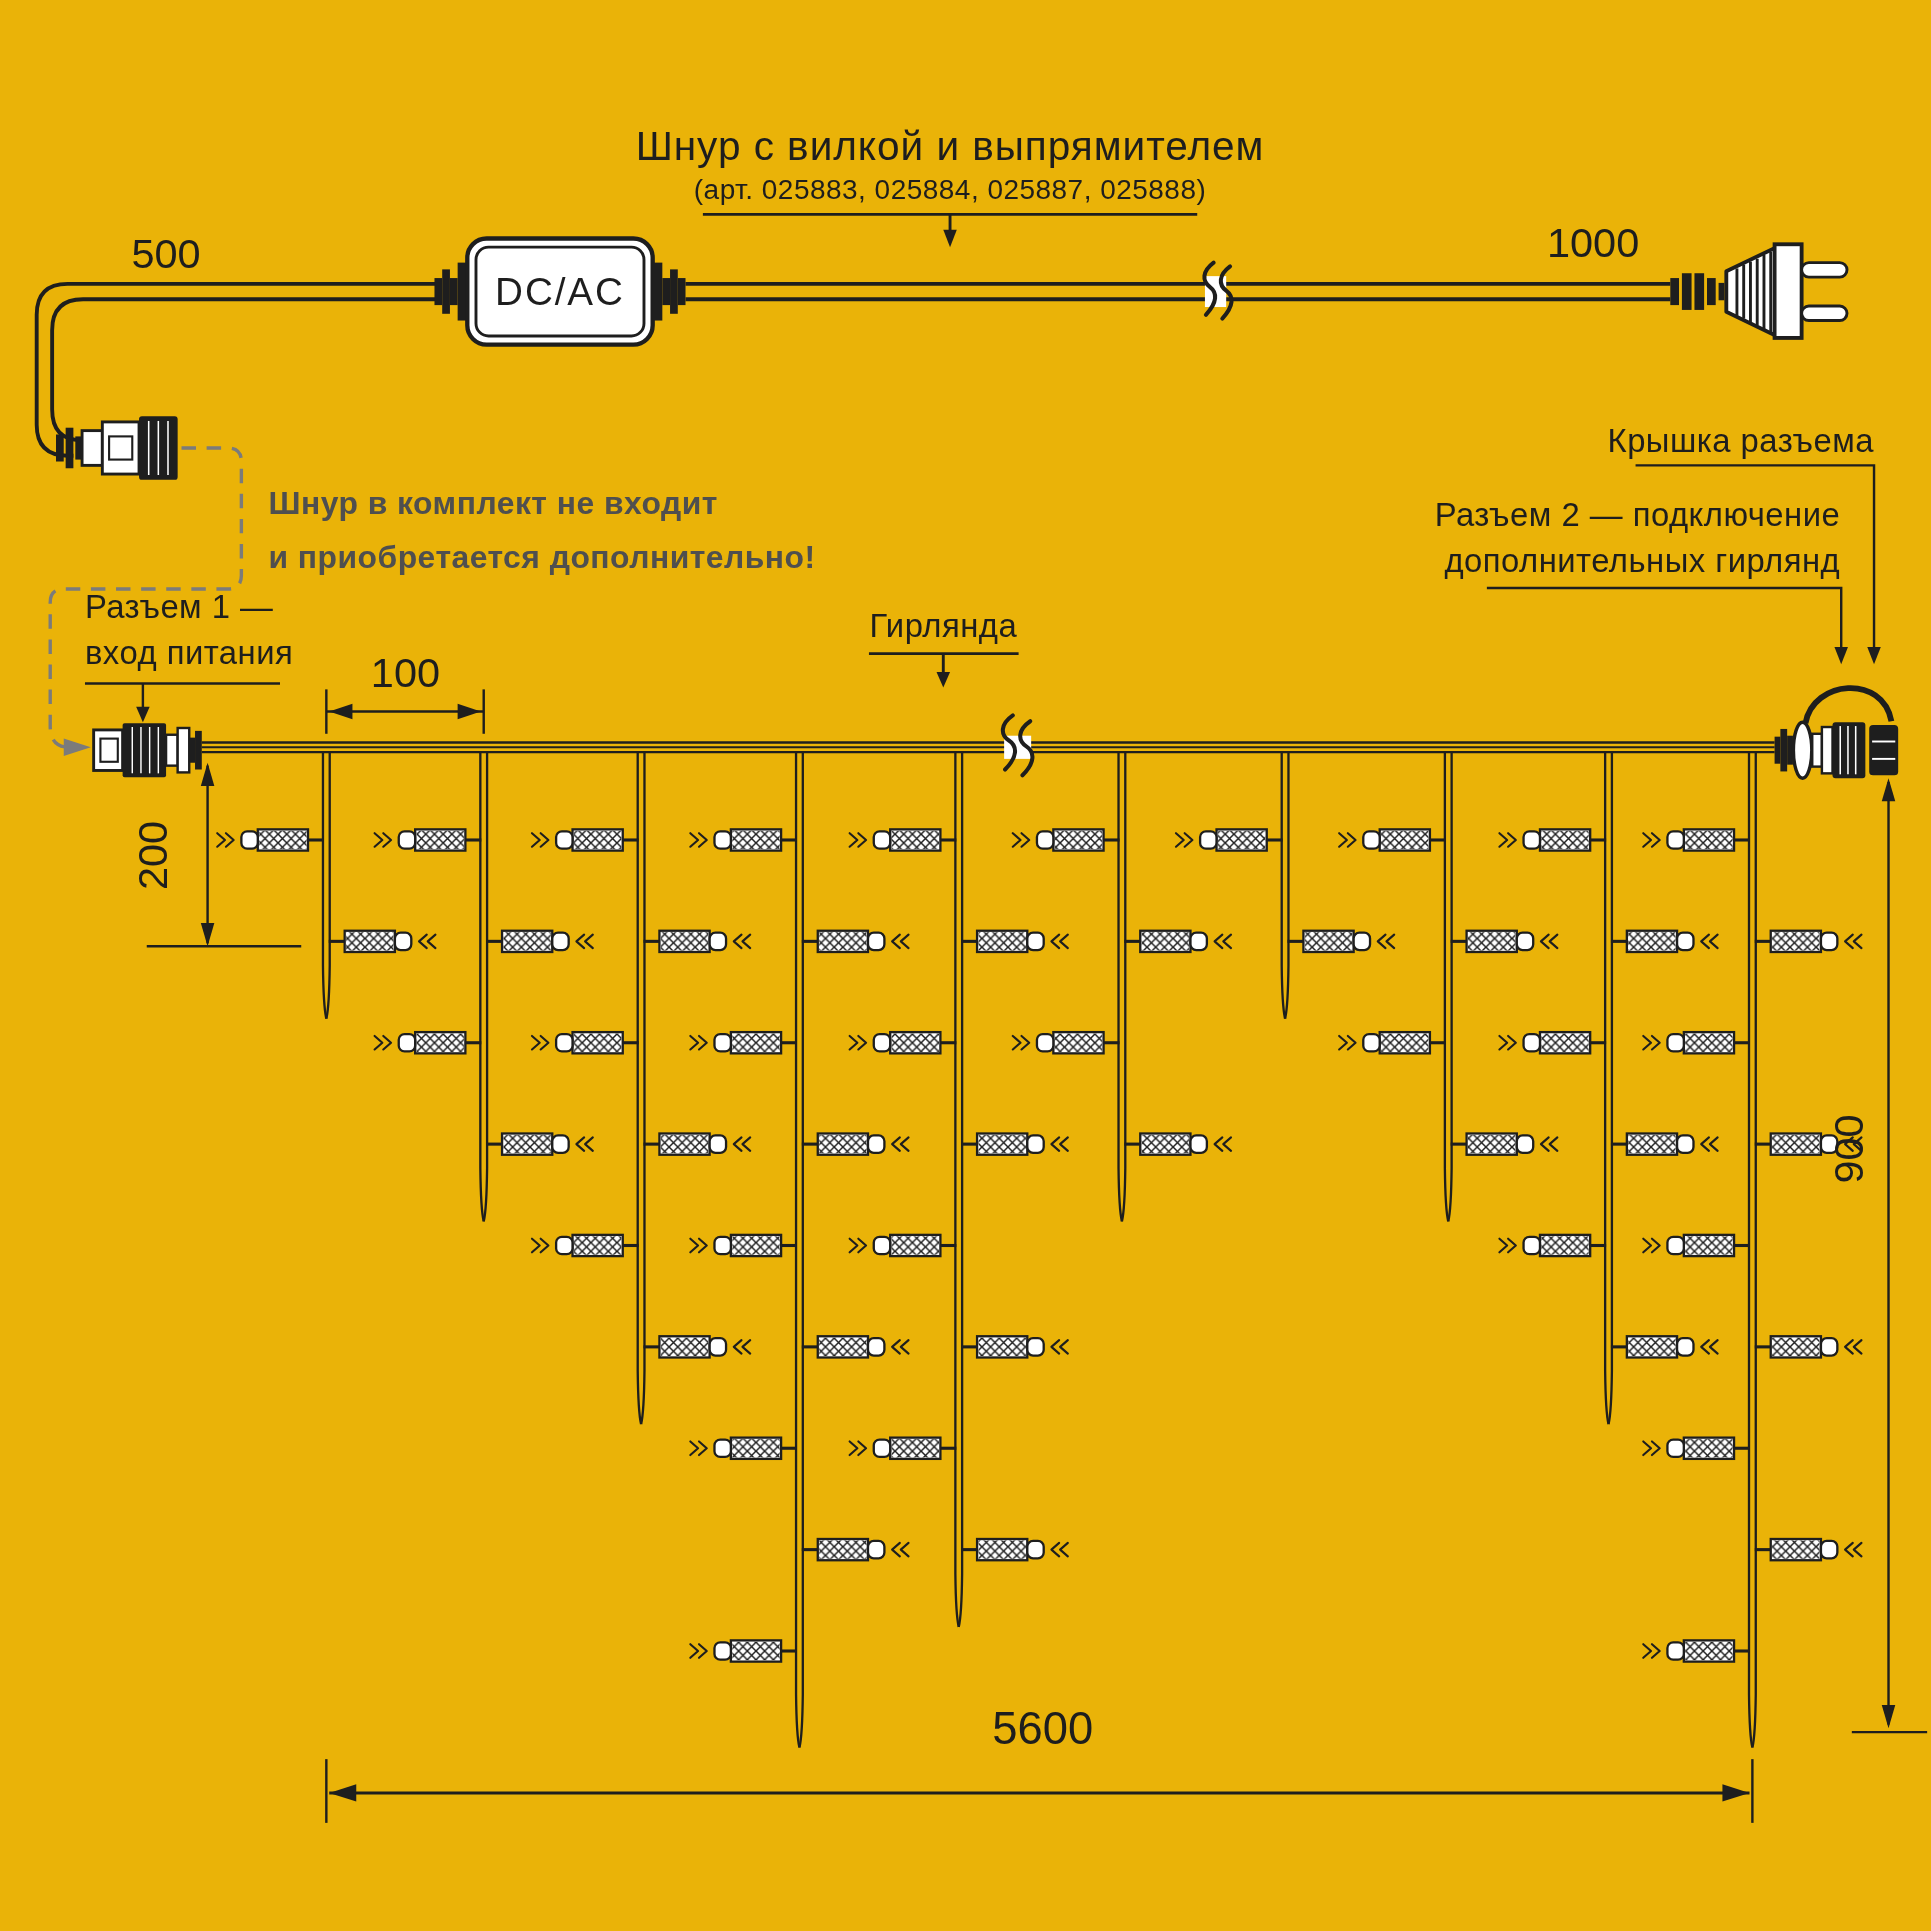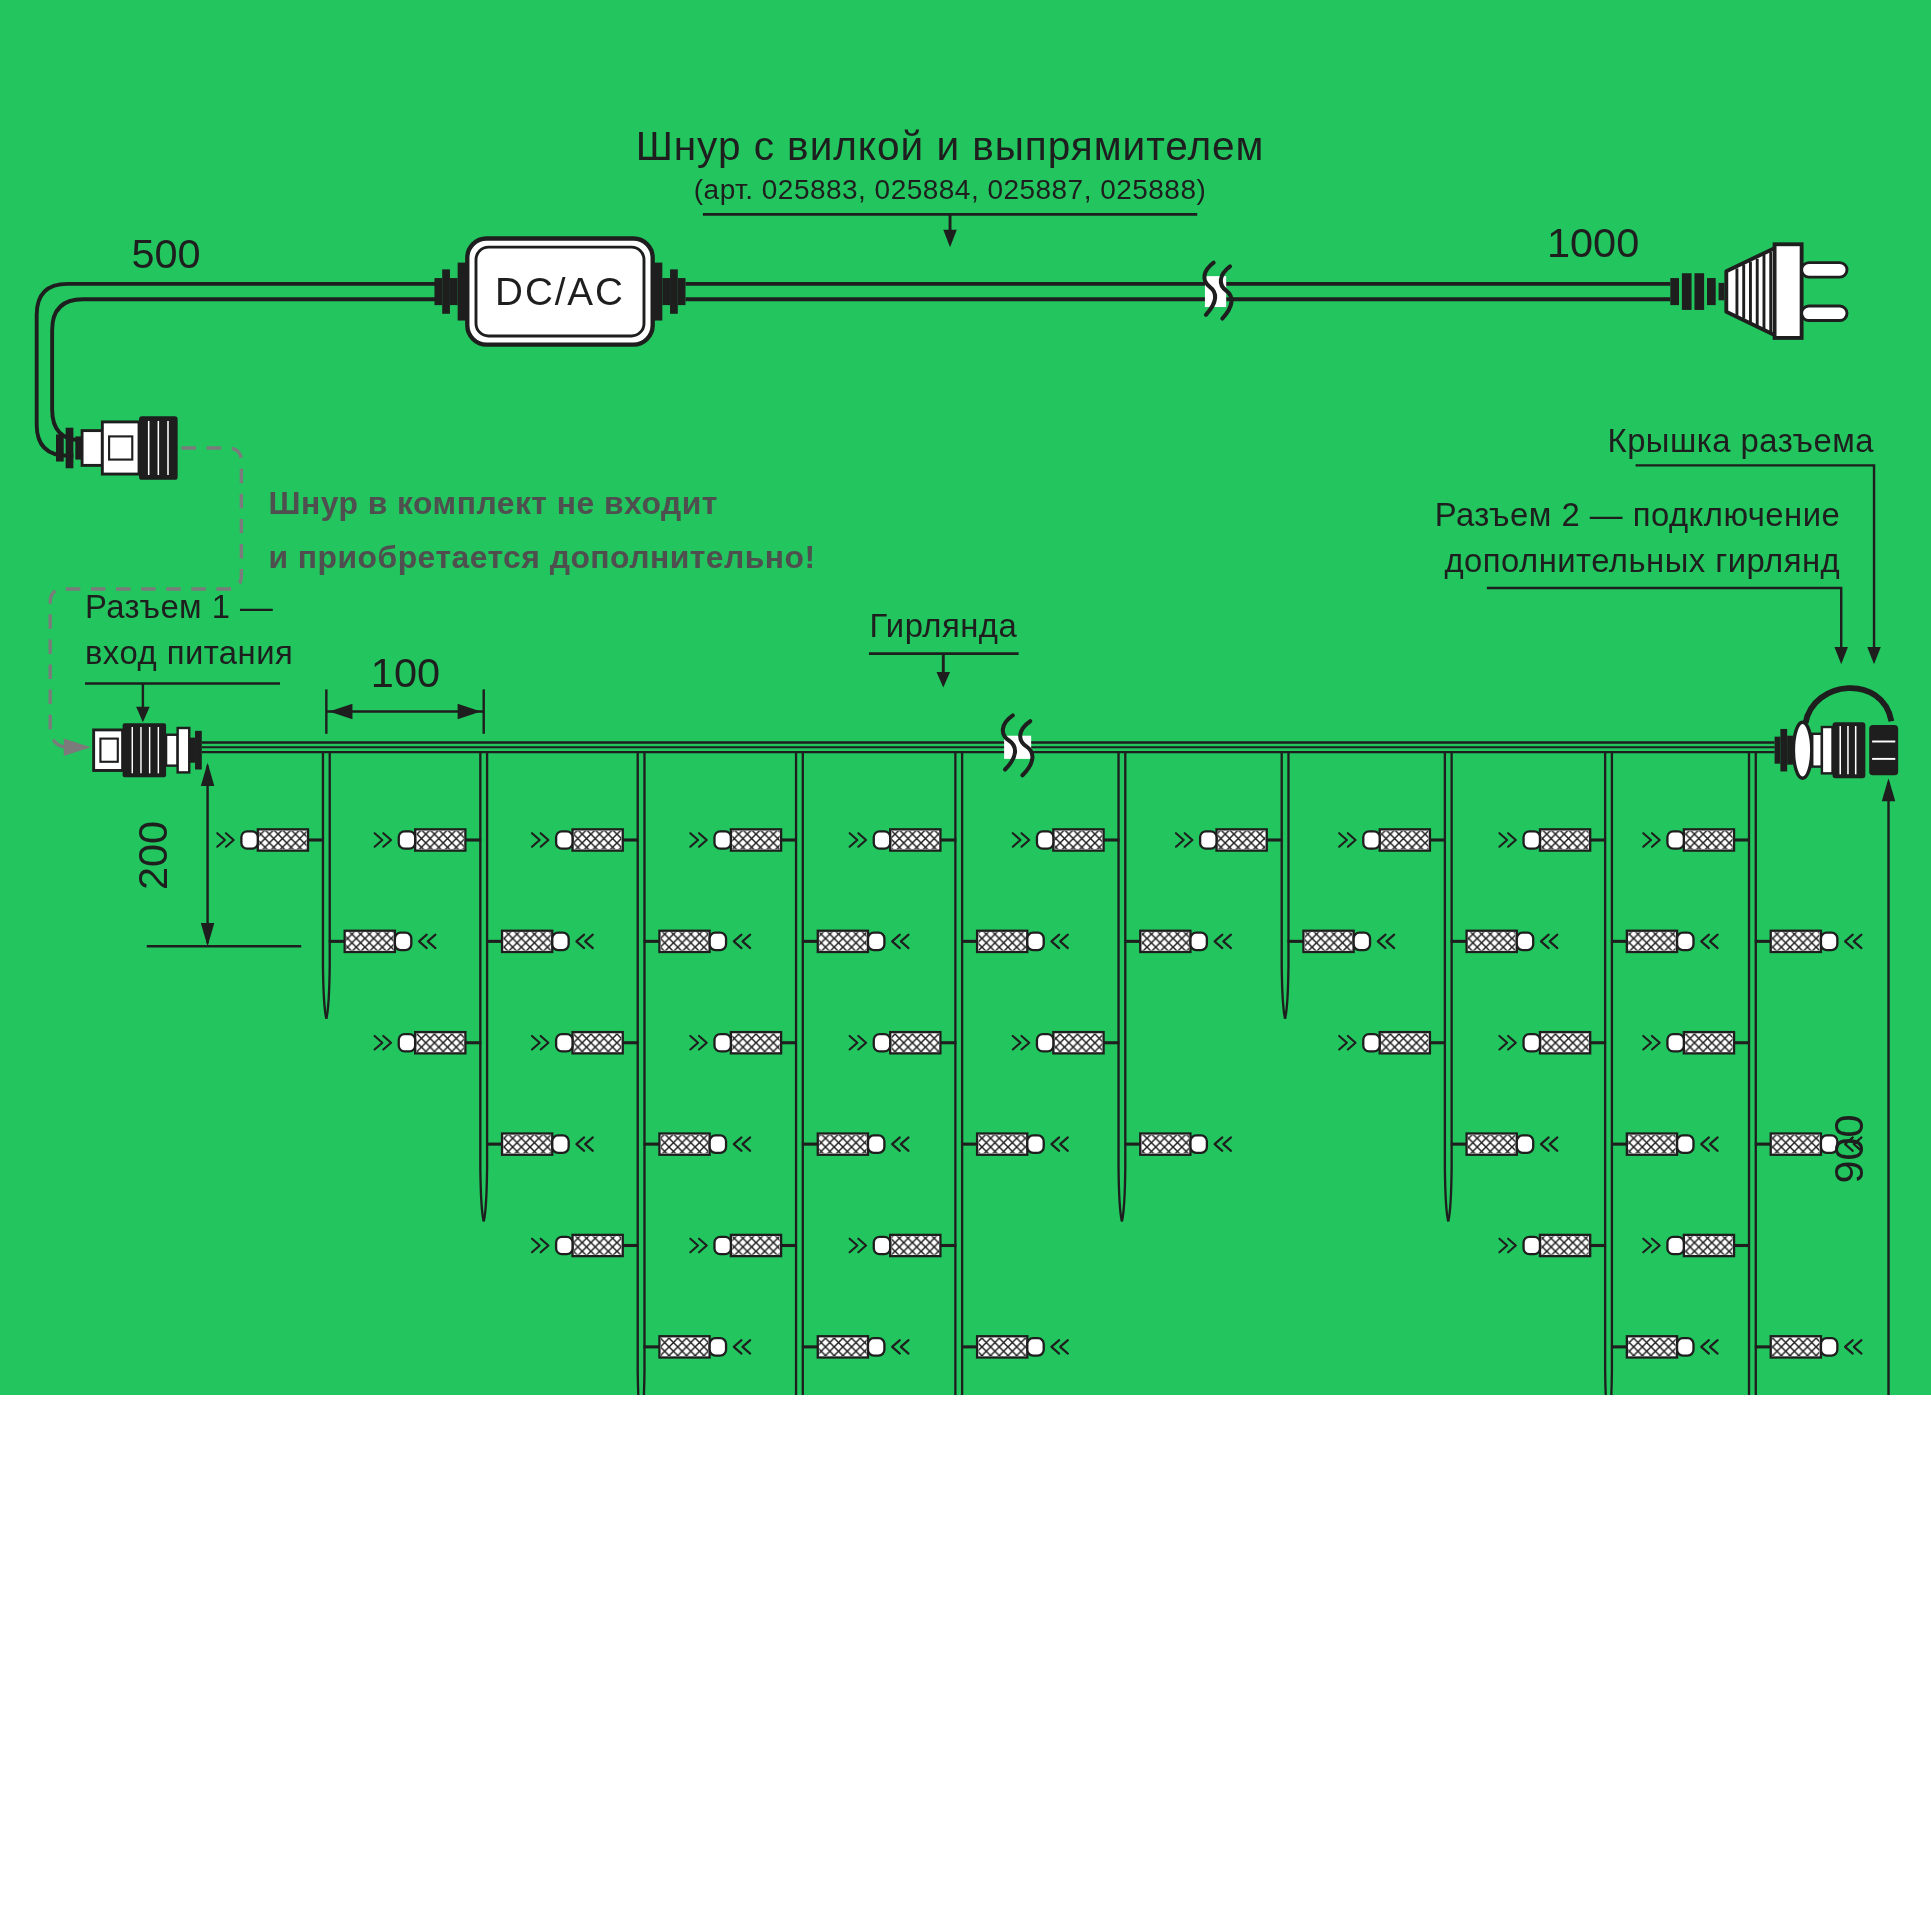--- a/index.html
+++ b/index.html
@@ -1,16 +1,16 @@
 <!DOCTYPE html>
 <html><head>
 <meta charset="utf-8">
 <style>
   html,body{margin:0;padding:0;background:#ffffff;}
-  .stage{position:relative;width:1931px;height:1395px;background:#22c55e;overflow:hidden;
+  .stage{position:relative;width:1931px;height:1931px;background:#eab308;overflow:hidden;
          font-family:"Liberation Sans", sans-serif;}
   svg{display:block;}
   text{fill:#1e1e1e;}
   .t-title{font-size:42px;letter-spacing:1px;}
   .t-sub{font-size:29px;letter-spacing:0.5px;}
   .t-dim{font-size:43px;}
   .t-dim-big{font-size:47px;}
   .t-label{font-size:34px;letter-spacing:0.5px;}
   .t-note{font-size:33px;font-weight:bold;fill:#4f4f4f;letter-spacing:0.5px;}
   .t-box{font-size:40px;letter-spacing:2px;}

